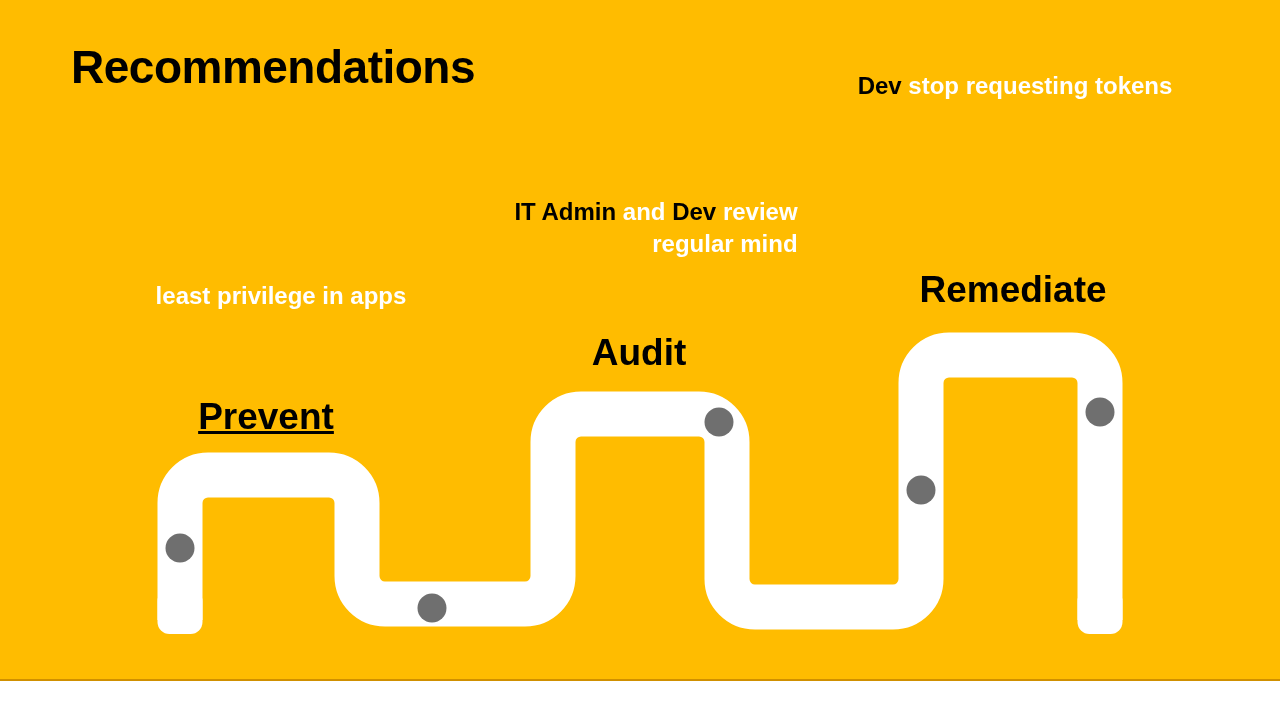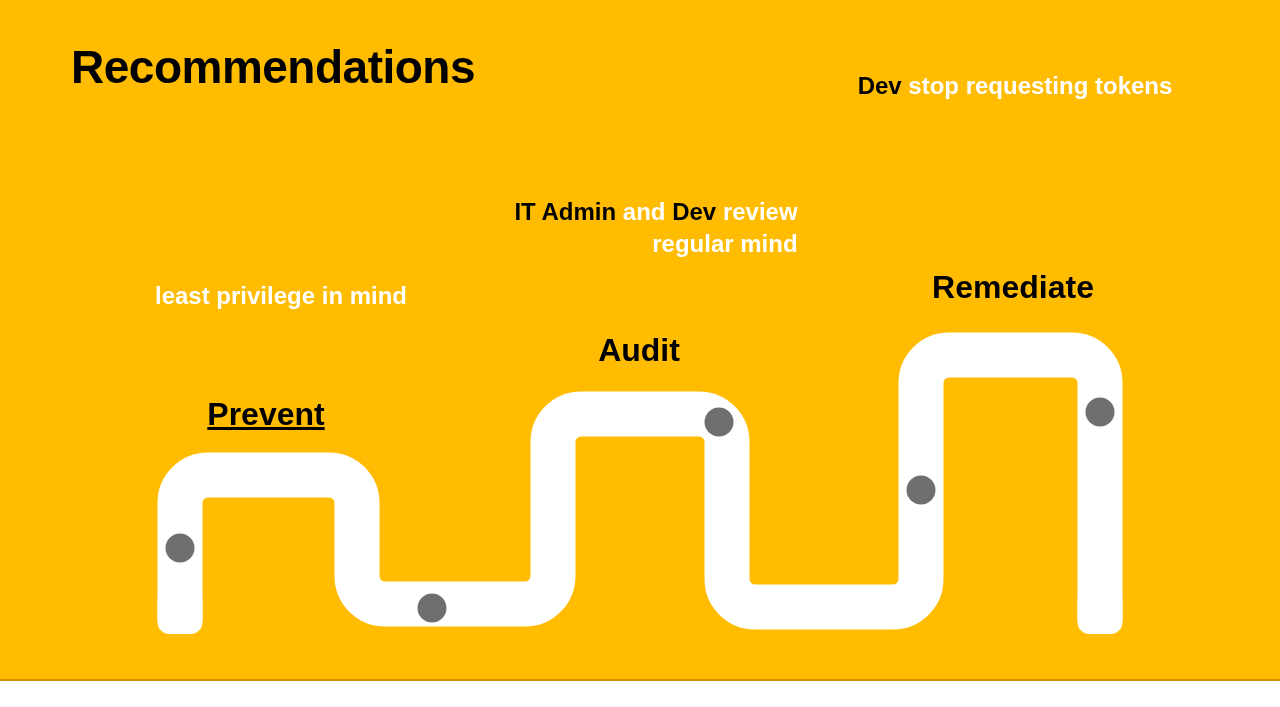--- a/index.html
+++ b/index.html
@@ -5,21 +5,21 @@
   html,body{margin:0;padding:0;}
   body{width:1280px;height:707px;overflow:hidden;
        font-family:"Liberation Sans","DejaVu Sans",sans-serif;}
   .slide{position:relative;width:1280px;height:681px;
          background:var(--background,#FFBC00);overflow:hidden;}
   .road-svg{position:absolute;left:0;top:0;width:1280px;height:707px;display:block;}
   .slide-title{position:absolute;left:71px;top:44px;margin:0;
                font-size:46px;line-height:1;font-weight:700;letter-spacing:-0.5px;
                color:var(--text-dark,#000);}
   .stage-label{position:absolute;transform:translateX(-50%);white-space:nowrap;
-               font-size:32px;line-height:1;font-weight:700;color:var(--text-dark,#000);}
+               font-size:37px;line-height:1;font-weight:700;color:var(--text-dark,#000);}
   .stage-label.prevent{left:266px;top:398px;text-decoration:underline;}
   .stage-label.audit{left:639px;top:334px;}
   .stage-label.remediate{left:1013px;top:271px;}
   .annotation{position:absolute;transform:translateX(-50%);text-align:right;
               font-size:24px;line-height:32px;font-weight:700;}
   .annotation .ann-line{white-space:nowrap;}
   .annotation.a1{left:281px;top:280px;}
   .annotation.a2{left:656px;top:172px;margin-top:24px;}
   .annotation.a3{left:1015px;top:70px;}
   .seg-dark{color:var(--text-dark,#000);}
@@ -50,21 +50,21 @@
     <circle cx="180" cy="548" r="14.5" style="fill:var(--dot,#6F6F6F)"></circle>
     <circle cx="432" cy="608" r="14.5" style="fill:var(--dot,#6F6F6F)"></circle>
     <circle cx="719" cy="422" r="14.5" style="fill:var(--dot,#6F6F6F)"></circle>
     <circle cx="921" cy="490" r="14.5" style="fill:var(--dot,#6F6F6F)"></circle>
     <circle cx="1100" cy="412" r="14.5" style="fill:var(--dot,#6F6F6F)"></circle>
   </svg>
 
   <h1 class="slide-title">Recommendations</h1>
 
   <div class="annotation a1">
-      <div class="ann-line"><span class="seg-light">least privilege in mind</span></div>
+      <div class="ann-line"><span class="seg-light">least privilege in apps</span></div>
     </div>
   <div class="annotation a2">
       <div class="ann-line"><span class="seg-dark">IT Admin</span><span class="seg-light"> and </span><span class="seg-dark">Dev</span><span class="seg-light"> review</span></div>
       <div class="ann-line"><span class="seg-light">regular mind</span></div>
     </div>
   <div class="annotation a3">
       <div class="ann-line"><span class="seg-dark">Dev</span><span class="seg-light"> stop requesting tokens</span></div>
     </div>
 
   <div class="stage-label prevent">Prevent</div>

